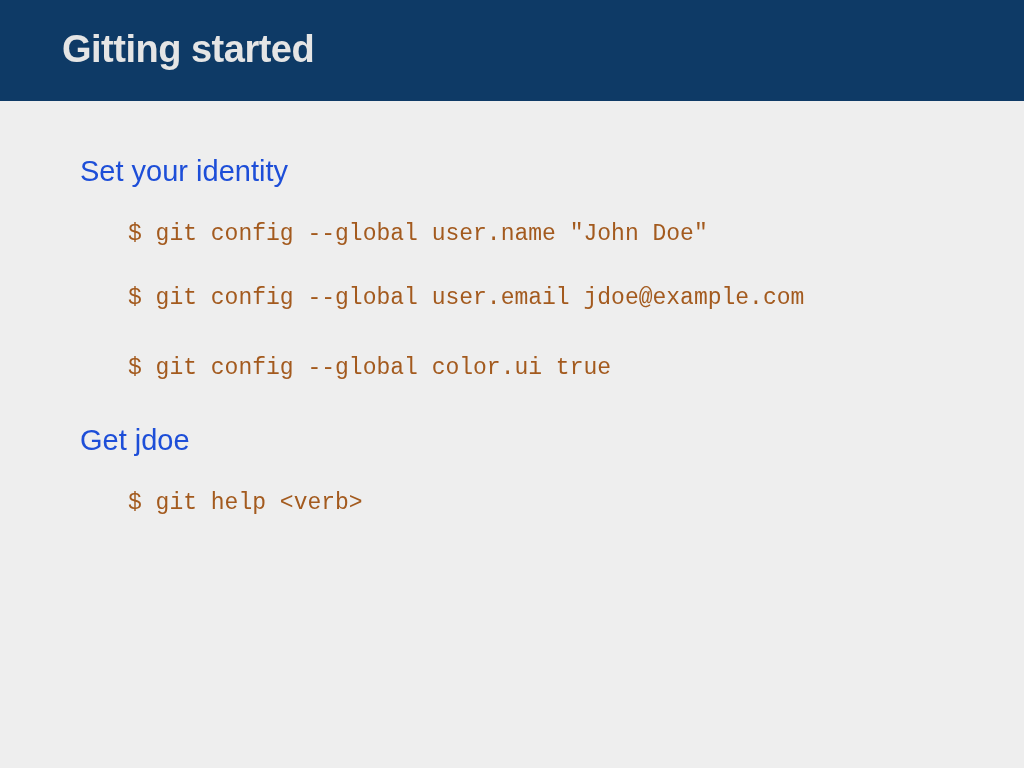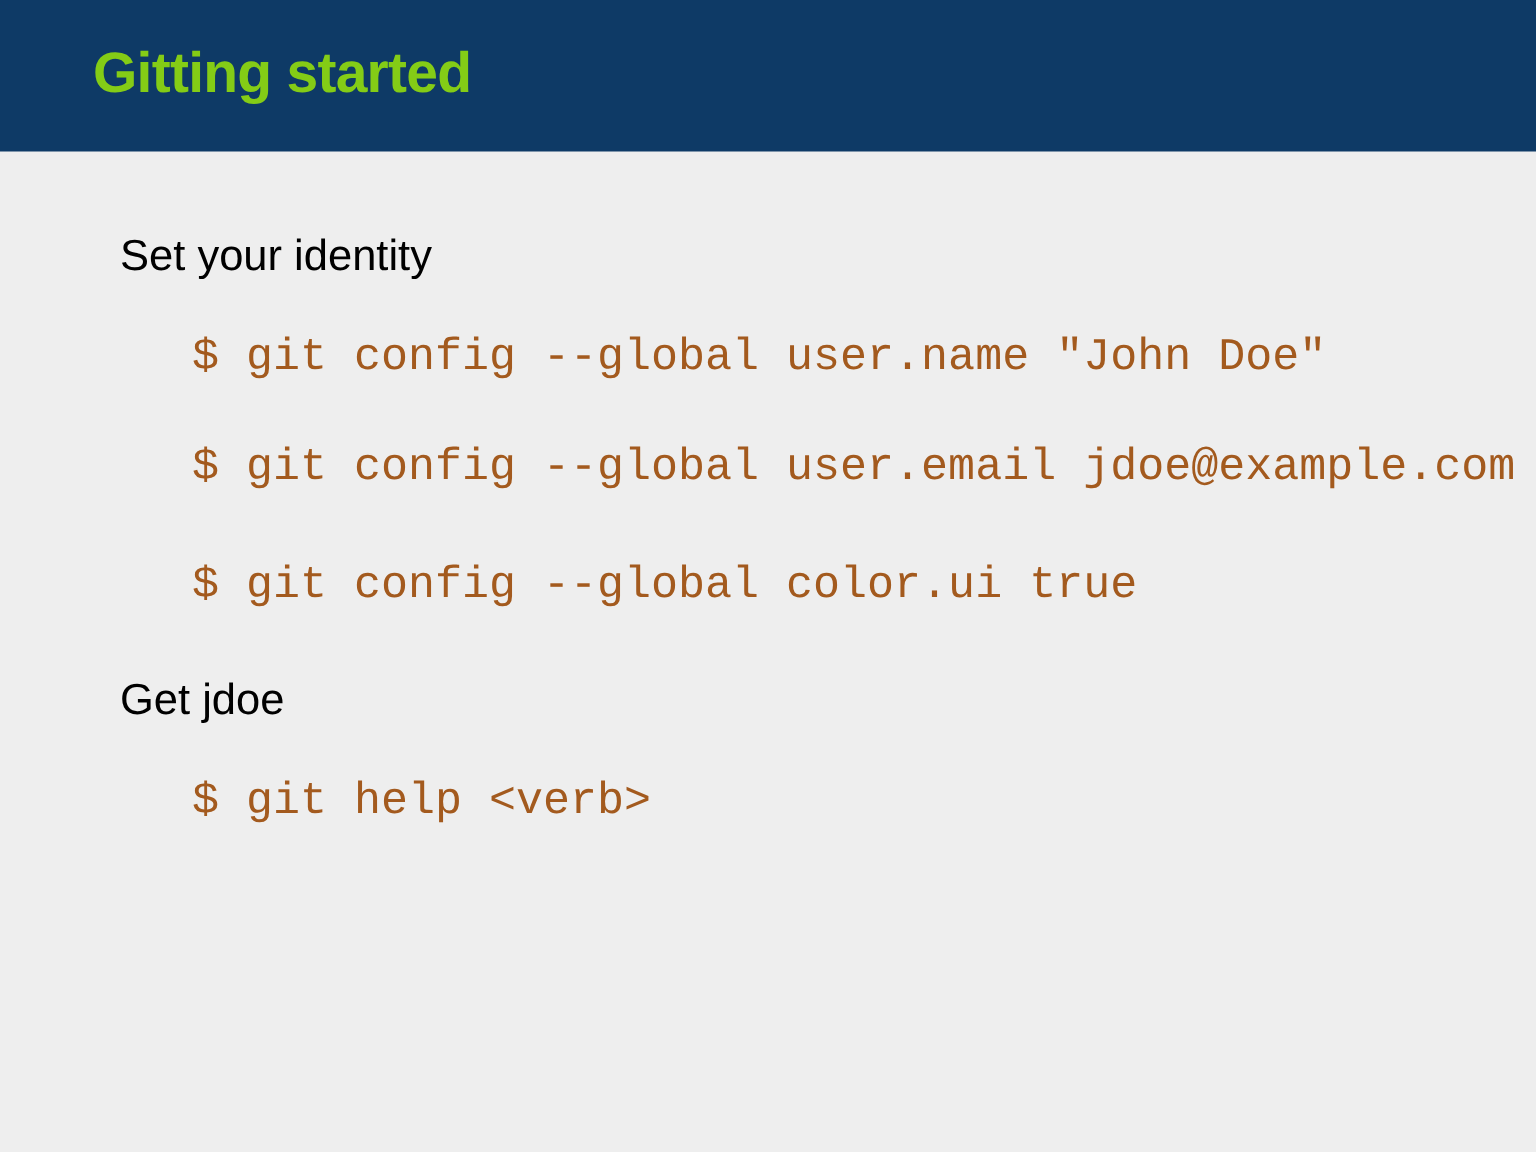--- a/index.html
+++ b/index.html
@@ -7,40 +7,40 @@
   body {
     background: #eeeeee;
     font-family: "Segoe UI", "Helvetica Neue", Arial, sans-serif;
     color: #143a63;
   }
   .header {
     background: #0e3a66;
     padding: 28px 62px 30px 62px;
   }
   .header h1 {
-    color: #84cc16;
+    color: #e5e5e5;
     font-size: 38px;
     font-weight: 700;
     letter-spacing: -0.5px;
   }
   .content {
     padding: 54px 80px 0 80px;
   }
   .section-heading {
-    color: #000000;
+    color: #1d4ed8;
     font-size: 29px;
     font-weight: 400;
     margin-bottom: 32px;
   }
   .code-block {
     margin: 0 0 36px 48px;
   }
   .code-line {
     font-family: "Consolas", "Menlo", "Courier New", monospace;
-    font-size: 30px;
+    font-size: 23px;
     color: #a35a1e;
     line-height: 1.3;
     margin-bottom: 34px;
     white-space: pre;
   }
   .code-line:last-child { margin-bottom: 0; }
   .section { margin-bottom: 40px; }
 </style>
 </head>
 <body>

